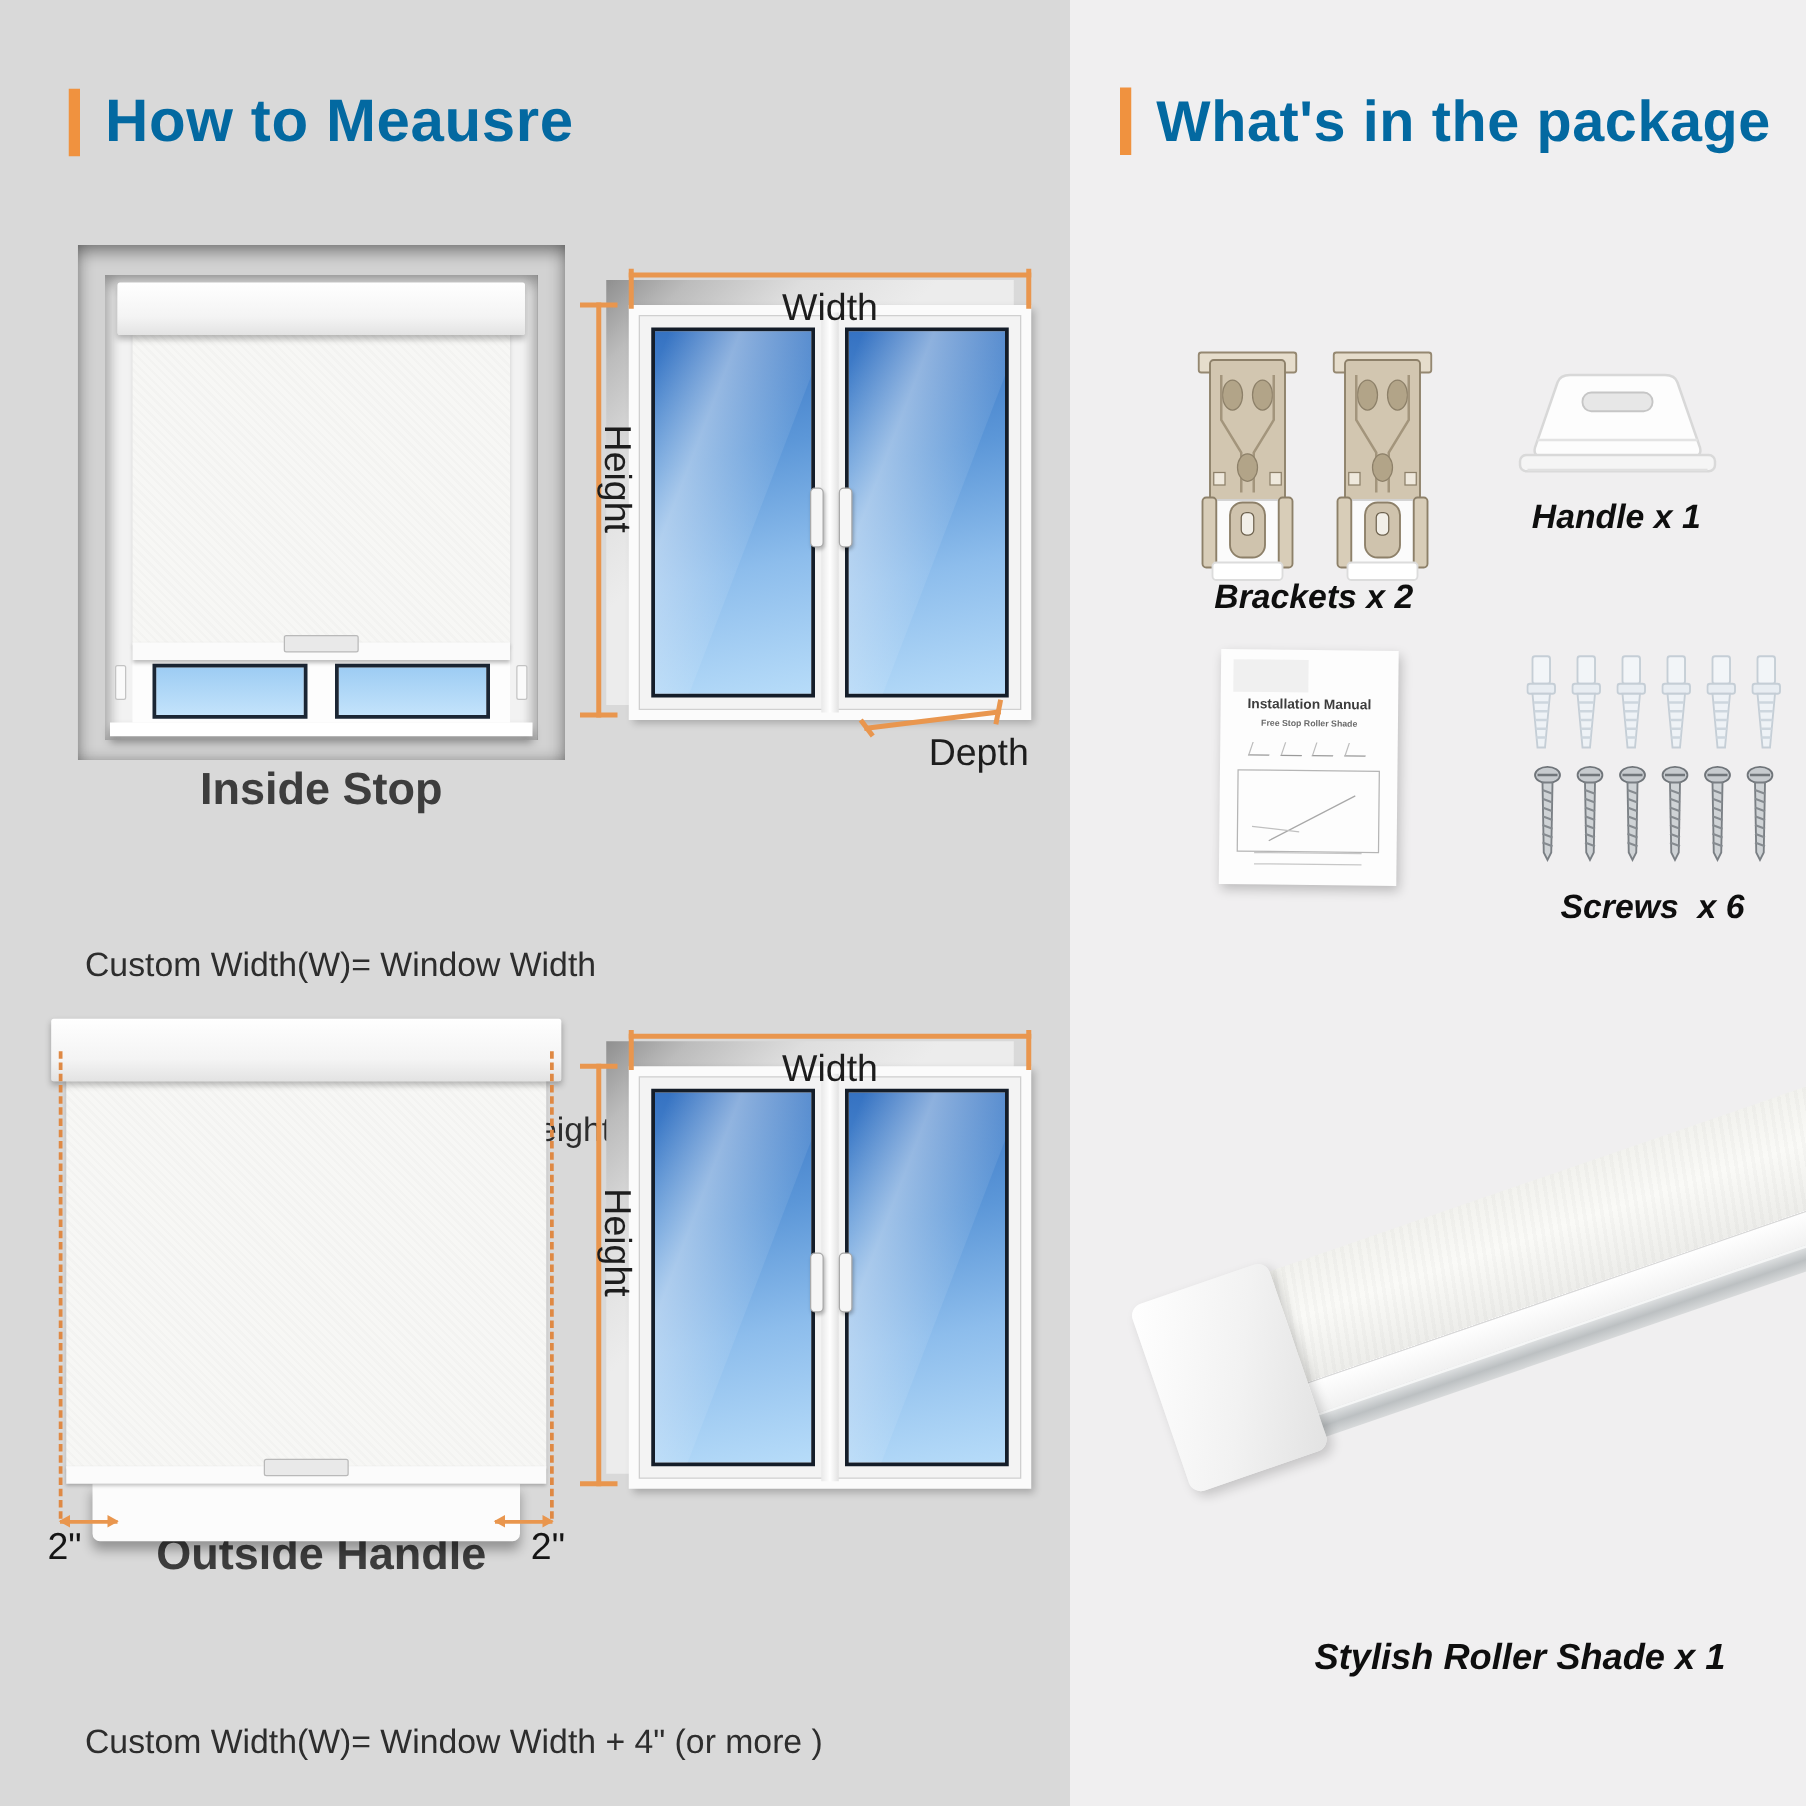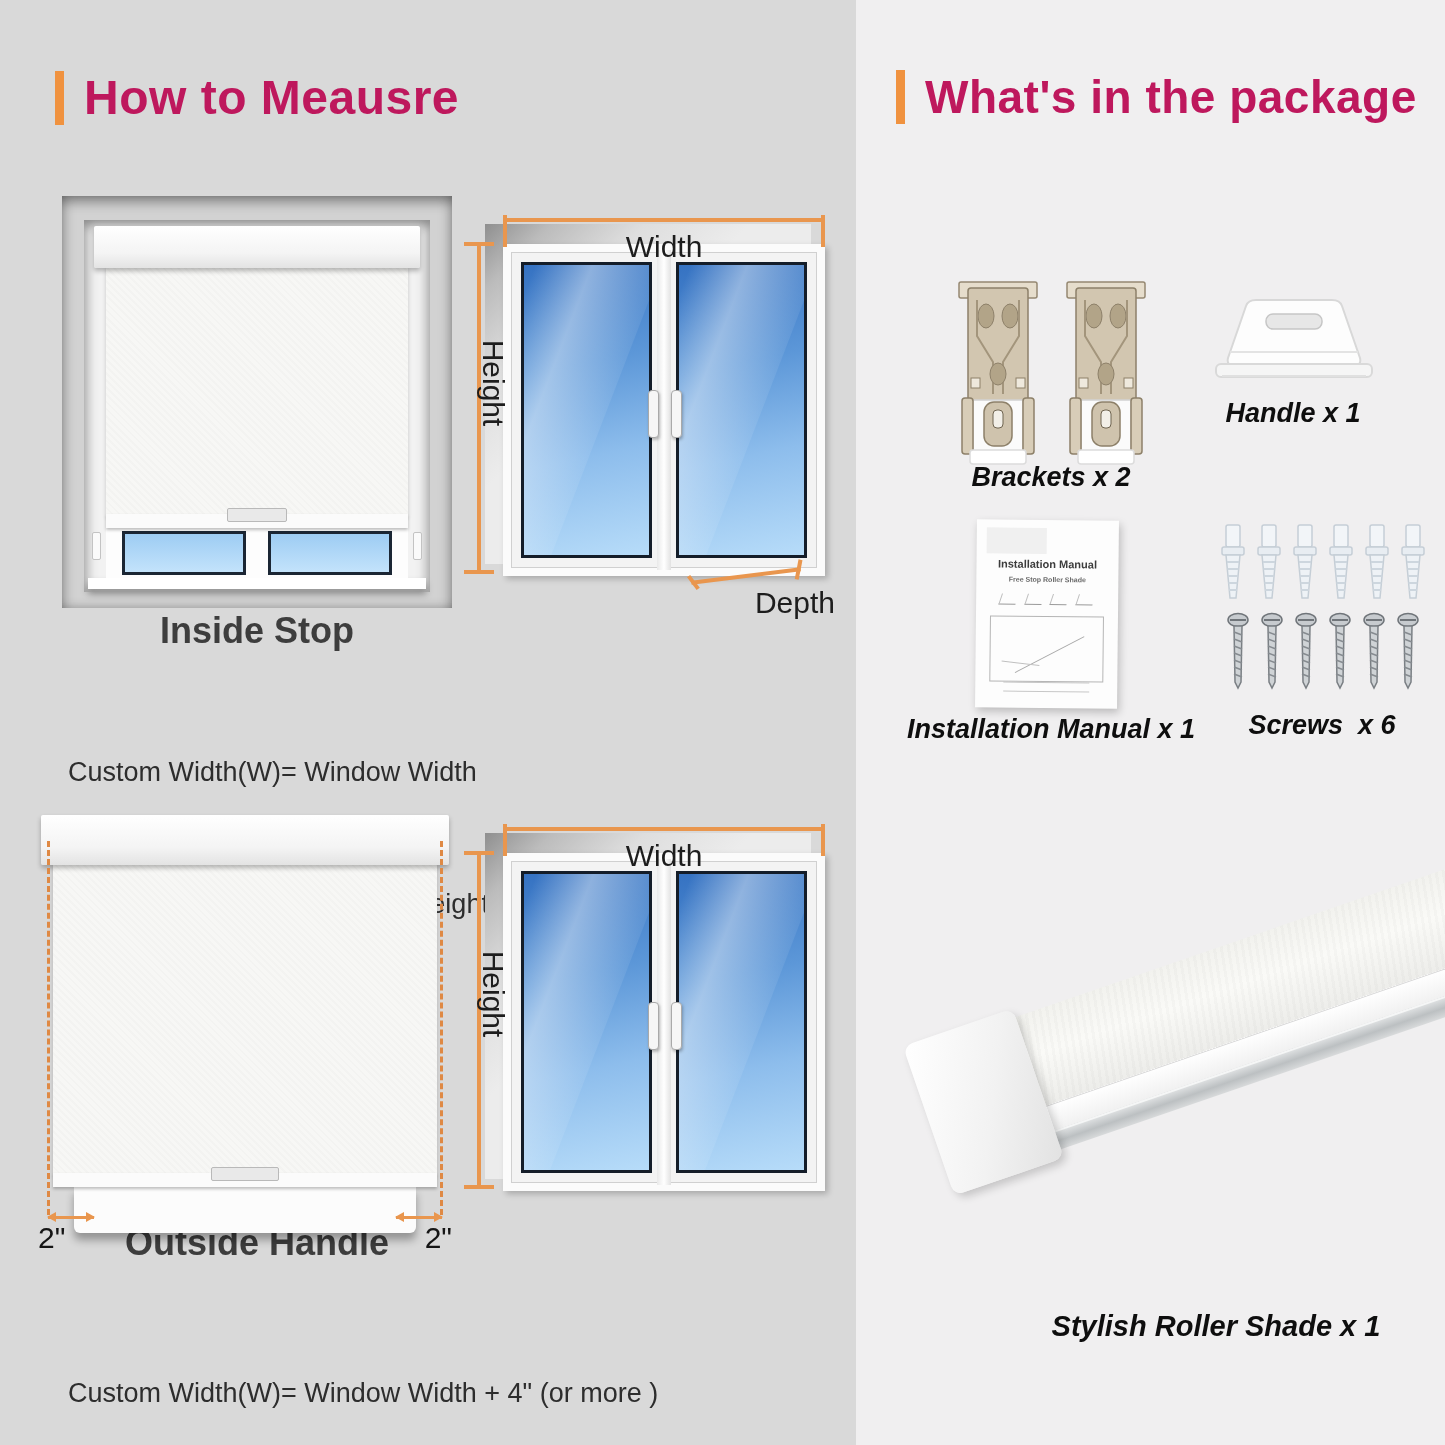--- a/index.html
+++ b/index.html
@@ -8,21 +8,21 @@
     font-family:"Liberation Sans", sans-serif;background:#d9d9d9;
   }
 
   
   .left-panel{position:absolute;left:0;top:0;width:837px;height:1445px;background:#d9d9d9;}
   .right-panel{position:absolute;left:856px;top:0;width:608px;height:1445px;background:#f0eff0;}
 
   
   .heading{position:absolute;display:flex;align-items:center;}
   .heading .bar{width:9px;height:54px;background:#f0923f;margin-right:20px;flex:none;}
-  .heading .txt{font-size:48px;font-weight:bold;color:#be185d;letter-spacing:.5px;white-space:nowrap;text-align:right;}
+  .heading .txt{font-size:48px;font-weight:bold;color:#0369a1;letter-spacing:.5px;white-space:nowrap;text-align:right;}
 
   
   .sec-title{position:absolute;font-size:36px;font-weight:bold;color:#3d3d3d;text-align:center;}
   .body-lines{position:absolute;font-size:27px;color:#2d2d2d;line-height:44px;white-space:pre;}
 
   
   .insideFig{position:absolute;left:62px;top:196px;width:390px;height:412px;background:#d2d2d2;
     box-shadow:inset 0 10px 12px -4px rgba(0,0,0,.38),inset 10px 0 12px -7px rgba(0,0,0,.22),
                inset -10px 0 12px -7px rgba(0,0,0,.22),inset 0 -8px 10px -6px rgba(0,0,0,.18);}
   .insideFig .reveal{position:absolute;left:22px;right:22px;top:24px;bottom:16px;background:#f2f2f2;
@@ -66,21 +66,21 @@
   .wArrow::before{left:0;} .wArrow::after{right:0;}
   .hArrow{left:22px;top:46px;bottom:46px;width:4px;}
   .hArrow::before,.hArrow::after{content:"";position:absolute;left:-13px;width:30px;height:4px;background:#e9964e;}
   .hArrow::before{top:0;} .hArrow::after{bottom:0;}
   .dArrow{height:4px;transform:rotate(-7deg);}
   .dArrow::after{content:"";position:absolute;right:0;top:-8px;width:4px;height:20px;background:#e9964e;transform:rotate(18deg);}
   .dArrow::before{content:"";position:absolute;left:0;top:-6px;width:4px;height:16px;background:#e9964e;transform:rotate(-30deg);}
   .diagLbl{position:absolute;font-size:30px;color:#1d1d1d;}
   .lblWidth{top:34px;left:48px;right:10px;text-align:center;}
   .lblHeight{left:-22px;top:40%;width:120px;text-align:center;transform:rotate(90deg);}
-  .lblDepth{right:0;bottom:0;}
+  .lblDepth{right:12px;bottom:0;}
 
   
   .outsideFig{position:absolute;left:38px;top:795px;width:414px;height:460px;}
   .outsideFig .cassette{left:3px;right:3px;top:20px;height:50px;}
   .outsideFig .fabric{position:absolute;left:15px;right:15px;top:68px;height:312px;z-index:2;}
   .outsideFig .shade-bottom{left:15px;right:15px;top:378px;}
   .outsideFig .sillSlab{position:absolute;left:36px;right:36px;top:392px;height:46px;background:#fcfcfc;
     border-radius:0 0 6px 6px;box-shadow:0 7px 9px rgba(0,0,0,.32);z-index:1;}
   .dashV{position:absolute;top:46px;bottom:40px;width:0;border-left:3px dashed #df8944;z-index:3;}
   .miniArrow{position:absolute;bottom:36px;height:3px;background:#e9964e;z-index:3;}
@@ -309,21 +309,20 @@
         <span></span>
         <span></span>
         <span></span>
       </div>
     <div class="mdiag">
         <i></i>
         <b></b>
       </div>
     <div class="mfoot"></div>
   </div>
-  <div class="pkg-label" style="left:40px;top:714px;width:310px;">Installation Manual x 1</div>
 
   <div class="figure-screws">
     <div class="anchor-row">
       <svg width="24" height="78" viewBox="0 0 24 78">
           <use href="#sym-anchor"></use>
         </svg>
       <svg width="24" height="78" viewBox="0 0 24 78">
           <use href="#sym-anchor"></use>
         </svg>
       <svg width="24" height="78" viewBox="0 0 24 78">

